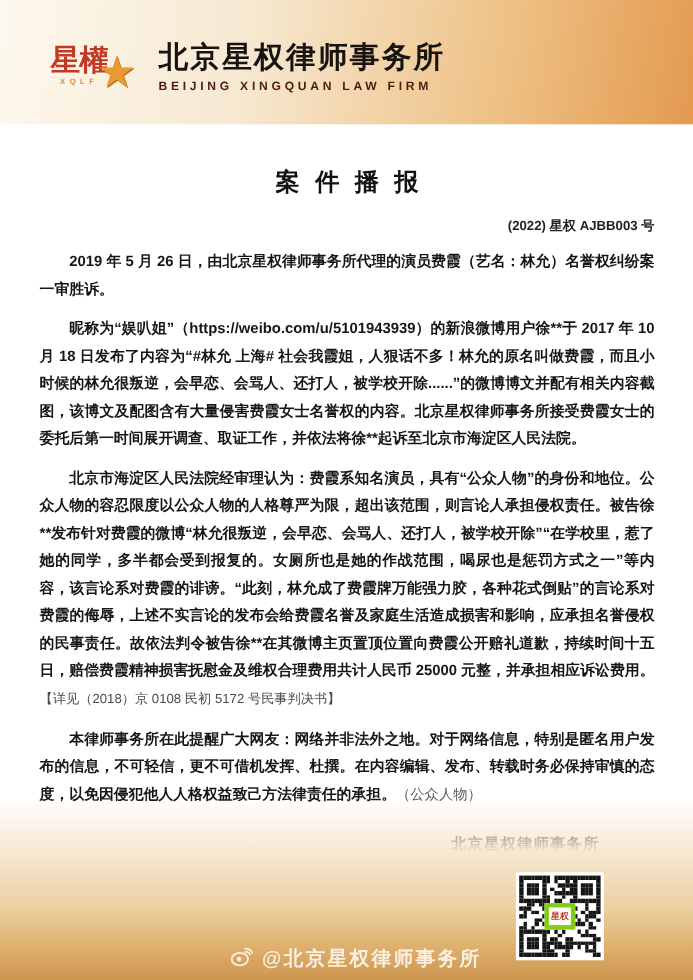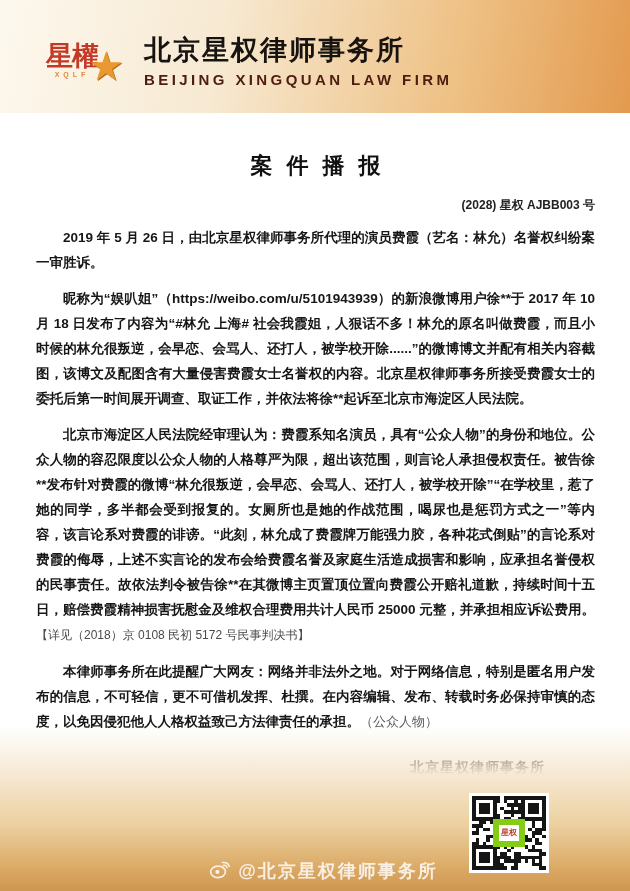--- a/index.html
+++ b/index.html
@@ -25,21 +25,21 @@
   .logo-star {
     position:absolute; right:-26px; top:4px; font-size:40px; line-height:1;
     color:#e9992f; text-shadow:1px 1px 0 #b06a1a;
   }
   .firm-names { margin-left:26px; }
   .firm-cn {
     font-family:"DejaVu Serif", serif; font-weight:bold; font-size:27px;
     color:#171310; letter-spacing:2px;
   }
   .firm-en {
-    margin-top:3px; font-size:15px; font-weight:bold; letter-spacing:3.4px;
+    margin-top:3px; font-size:11px; font-weight:bold; letter-spacing:3.4px;
     color:#4f1c10;
   }
 
   
   .doc-body { position:relative; padding:26px 35px 0 36px; }
   .title {
     margin:12px 0 0; text-align:center; font-size:22px; font-weight:bold;
     letter-spacing:14px; text-indent:14px; color:#111;
   }
   .doc-num { margin-top:16px; text-align:right; font-size:12px; font-weight:bold; color:#222; }
@@ -67,21 +67,21 @@
     background:#fff; padding:3px; box-sizing:border-box;
   }
   .qr-grid {
     position:relative; width:100%; height:100%;
     display:grid; grid-template-columns:repeat(21,1fr); grid-template-rows:repeat(21,1fr);
   }
   .qr-grid i { display:block; }
   .qr-grid i.on { background:#151515; }
   .qr-logo {
     position:absolute; left:50%; top:50%; transform:translate(-50%,-50%);
-    width:20px; height:16px; background:#fff; border:6px solid #84cc16;
+    width:20px; height:16px; background:#fff; border:4px solid #84cc16;
     display:flex; align-items:center; justify-content:center;
     font-size:8px; font-weight:bold; color:#c23a27; line-height:1;font-family:Liberation Serif, serif;
   }
 
   
   .watermark {
     position:absolute; left:16px; right:0; bottom:8px; text-align:center;
     color:rgba(255,255,255,0.82); font-size:18px; font-weight:bold; letter-spacing:2px;
   }
   .watermark .weibo-icon { display:inline-block; width:24px; height:24px; vertical-align:-5px; margin-right:6px; }
@@ -100,21 +100,21 @@
       </div>
     </div>
     <div class="firm-names">
       <div class="firm-cn">北京星权律师事务所</div>
       <div class="firm-en">BEIJING XINGQUAN LAW FIRM</div>
     </div>
   </div>
 
   <div class="doc-body">
     <h1 class="title">案件播报</h1>
-    <div class="doc-num">(2028) 星权 AJBB003 号</div>
+    <div class="doc-num">(2022) 星权 AJBB003 号</div>
 
     <p class="para">2019 年 5 月 26 日，由北京星权律师事务所代理的演员费霞（艺名：林允）名誉权纠纷案一审胜诉。</p>
     <p class="para">昵称为“娱叭姐”（https://weibo.com/u/5101943939）的新浪微博用户徐**于 2017 年 10 月 18 日发布了内容为“#林允 上海#  社会我霞姐，人狠话不多！林允的原名叫做费霞，而且小时候的林允很叛逆，会早恋、会骂人、还打人，被学校开除......”的微博博文并配有相关内容截图，该博文及配图含有大量侵害费霞女士名誉权的内容。北京星权律师事务所接受费霞女士的委托后第一时间展开调查、取证工作，并依法将徐**起诉至北京市海淀区人民法院。</p>
     <p class="para"><span>北京市海淀区人民法院经审理认为：费霞系知名演员，具有“公众人物”的身份和地位。公众人物的容忍限度以公众人物的人格尊严为限，超出该范围，则言论人承担侵权责任。被告徐**发布针对费霞的微博“林允很叛逆，会早恋、会骂人、还打人，被学校开除”“在学校里，惹了她的同学，多半都会受到报复的。女厕所也是她的作战范围，喝尿也是惩罚方式之一”等内容，该言论系对费霞的诽谤。“此刻，林允成了费霞牌万能强力胶，各种花式倒贴”的言论系对费霞的侮辱，上述不实言论的发布会给费霞名誉及家庭生活造成损害和影响，应承担名誉侵权的民事责任。故依法判令被告徐**在其微博主页置顶位置向费霞公开赔礼道歉，持续时间十五日，赔偿费霞精神损害抚慰金及维权合理费用共计人民币 25000 元整，并承担相应诉讼费用。</span><span class="citation">【详见（2018）京 0108 民初 5172 号民事判决书】</span></p>
     <p class="para"><span>本律师事务所在此提醒广大网友：网络并非法外之地。对于网络信息，特别是匿名用户发布的信息，不可轻信，更不可借机发挥、杜撰。在内容编辑、发布、转载时务必保持审慎的态度，以免因侵犯他人人格权益致己方法律责任的承担。</span><span class="closing-note">（公众人物）</span></p>
 
     <div class="sig-block">
       <div class="sig">北京星权律师事务所</div>
       <div class="sig-date">二〇一九年二月二十八日</div>
     </div>

